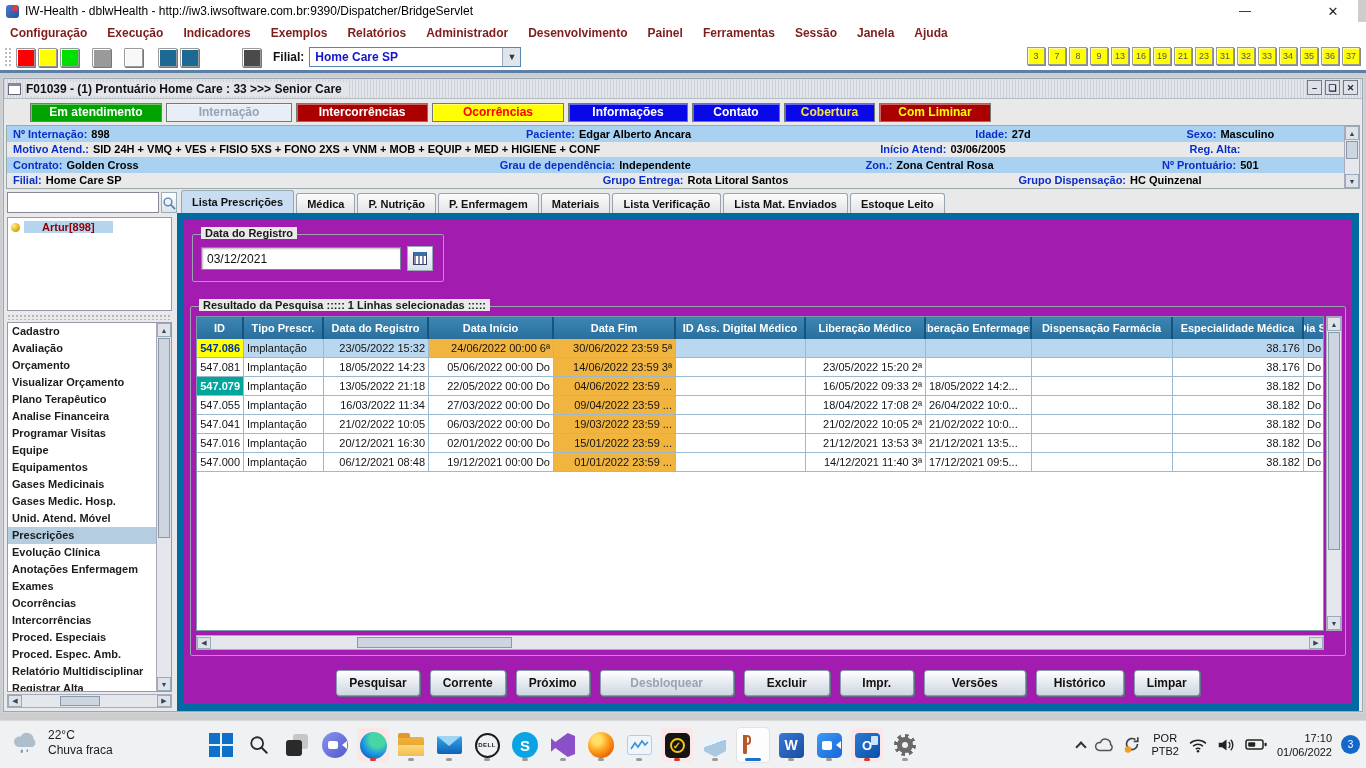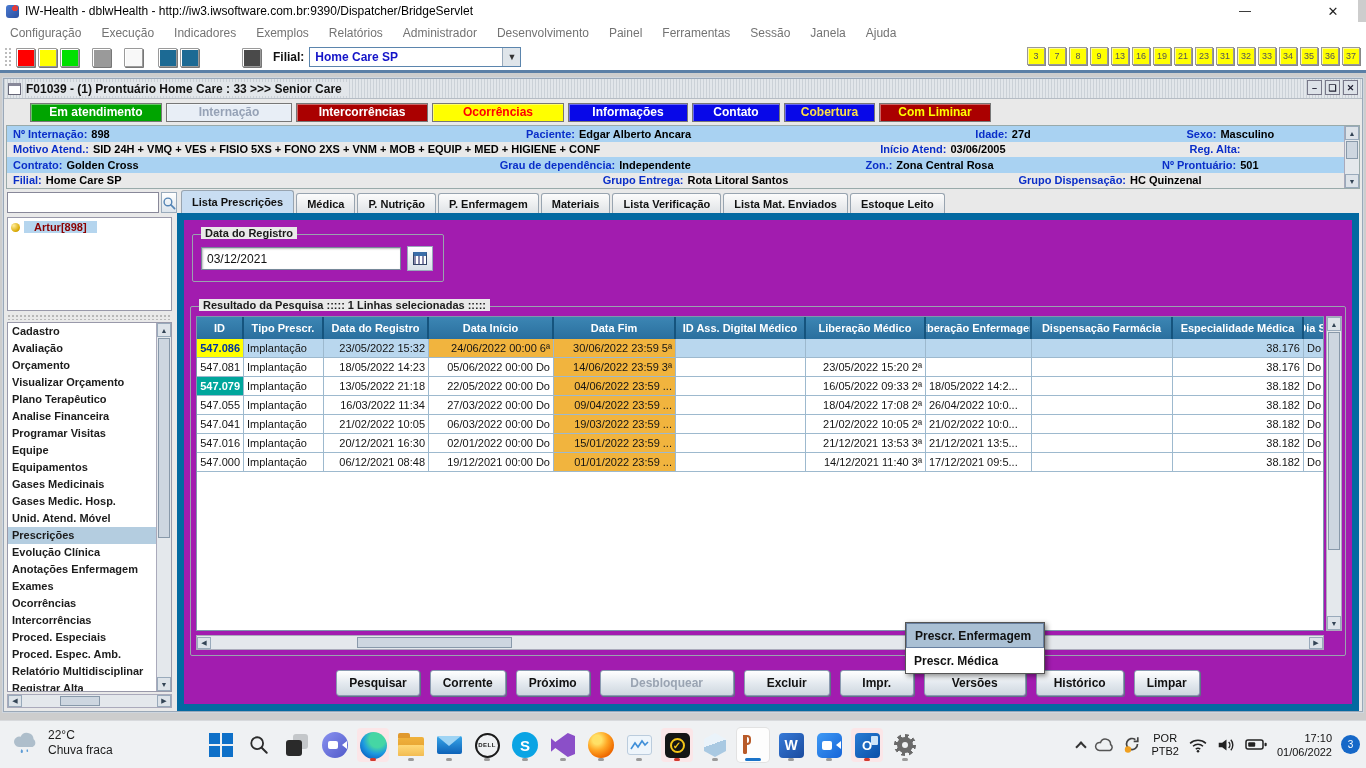--- a/index.html
+++ b/index.html
@@ -7,21 +7,21 @@
   .screen{position:relative;width:1366px;height:768px;background:#cdcdcd;overflow:hidden}
 
   
   .titlebar{position:absolute;top:0;left:0;right:8px;height:22px;background:#fff;display:flex;align-items:center;padding-left:6px;font-size:12px;color:#000}
   .java-ico{width:13px;height:13px;margin-right:6px;border-radius:3px;background:radial-gradient(circle at 70% 25%,#e03c3c 0 22%,transparent 23%),linear-gradient(135deg,#4a7ad0,#2b4fa0);}
   .win-ctl{position:absolute;top:0;height:22px;width:34px;display:flex;align-items:center;justify-content:center;font-size:12px;color:#222}
   .ctl-min{right:96px}.ctl-close{right:8px;font-size:13px}
 
   
   .menubar{position:absolute;top:22px;left:0;right:0;height:22px;background:#fff;display:flex;align-items:center;gap:20px;padding-left:10px}
-  .menu-item{font-size:12px;font-weight:normal;color:#737373;cursor:default}
+  .menu-item{font-size:12px;font-weight:bold;color:#7f1d1d;cursor:default}
 
   
   .toolbar{position:absolute;top:44px;left:0;right:0;height:26px;background:#fff;display:flex;align-items:center;gap:4px;padding-left:4px}
   .grip{width:8px;height:20px;background-image:radial-gradient(#bdbdbd 1px,transparent 1.2px);background-size:4px 4px}
   .sq{width:19px;height:19px;border:1px solid #9a9a9a;box-shadow:inset 1px 1px 0 #fff,1px 1px 0 #777;border-radius:1px}
   .filial-wrap{display:flex;align-items:center;gap:5px;margin-left:8px}
   .filial-label{font-size:12px;font-weight:bold;color:#111}
   .filial-select{width:212px;height:20px;border:1px solid #5b85ad;background:#fff;display:flex;align-items:center;justify-content:space-between;padding-left:5px}
   .filial-value{font-size:12px;font-weight:bold;color:#1414c8}
   .dd-arrow{width:18px;height:18px;background:#dfe5ea;border-left:1px solid #9ab;display:flex;align-items:center;justify-content:center;font-size:9px;color:#333}
@@ -57,21 +57,21 @@
 
   
   .main{display:flex;height:522px}
   .sidebar{width:170px;padding:3px 2px 0 3px;display:flex;flex-direction:column;position:relative}
   .search-row{display:flex;gap:2px}
   .search-input{flex:1;height:21px;border:1px solid #889;background:#fff;font-size:11px;padding:0 4px}
   .search-btn{width:24px;height:21px;border:1px solid #9ab;background:linear-gradient(#fff,#dce4ec);display:flex;align-items:center;justify-content:center}
   .tree{height:94px;margin-top:4px;border:1px solid #99a;background:#fff;padding:3px;font-size:11px;font-weight:bold}
   .tree-item{display:flex;align-items:center;gap:4px}
   .ball{width:9px;height:9px;border-radius:50%;background:radial-gradient(circle at 30% 30%,#ffec9a,#d8a800 70%,#8a6a00)}
-  .tree-label{background:#b5d5ee;color:#8b0000;padding:0 10px}
+  .tree-label{background:#b5d5ee;color:#8b0000;padding:0 18px}
   .splitter{height:6px;margin-top:3px;background-image:radial-gradient(#b8b8b8 1px,transparent 1.2px);background-size:4px 4px}
   .nav{flex:1;margin-top:2px;border:1px solid #99a;background:#fff;position:relative;overflow:hidden}
   .nav-items{margin-right:15px;overflow:hidden}
   .nav-item{height:17px;line-height:17px;padding-left:4px;font-size:11px;font-weight:bold;color:#1c1c1c;white-space:nowrap;overflow:hidden}
   .nav-item.sel{background:#b4cde0}
   .hscroll{height:14px;margin:2px 0 3px;background:#e4e8ec;border:1px solid #aab;display:flex;align-items:center;position:relative}
   .hs-btn{width:14px;height:12px;background:#dde3e9;border:1px solid #9ab;font-size:7px;color:#345;display:flex;align-items:center;justify-content:center}
   .hs-btn.rt{position:absolute;right:0}
   .hs-thumb{position:absolute;top:1px;bottom:1px;background:#cdd6e0;border:1px solid #89a}
 
@@ -528,24 +528,20 @@
               <div class="act-btn" style="min-width: 74px;">Impr.</div>
               <div class="act-btn" style="min-width: 102px;">Versões</div>
               <div class="act-btn" style="min-width: 88px;">Histórico</div>
               <div class="act-btn" style="min-width: 62px;">Limpar</div>
             </div>
         </div>
       </div>
     </div>
   </div>
 
-  <div class="popup" id="popup">
-      <div class="popup-item active">Prescr. Enfermagem</div>
-      <div class="popup-item">Prescr. Médica</div>
-    </div>
 
   <div class="taskbar">
     <div class="weather">
       <svg width="30" height="26" viewBox="0 0 30 26">
           <path d="M9 17 a5.2 5.2 0 1 1 1.6-10.2 A6.8 6.8 0 0 1 23.6 9.2 A4.6 4.6 0 0 1 22.6 17 Z" fill="#aebecb"></path>
           <path d="M11.5 19 q-1.6 3.4 0 3.9 q2 .5 1.3-2.4 Z" fill="#5b9bd5"></path>
           <path d="M17 19 q-1.2 2.6 0 3 q1.6 .4 1-1.9 Z" fill="#5b9bd5"></path>
         </svg>
       <span>
         <div>22°C</div>

